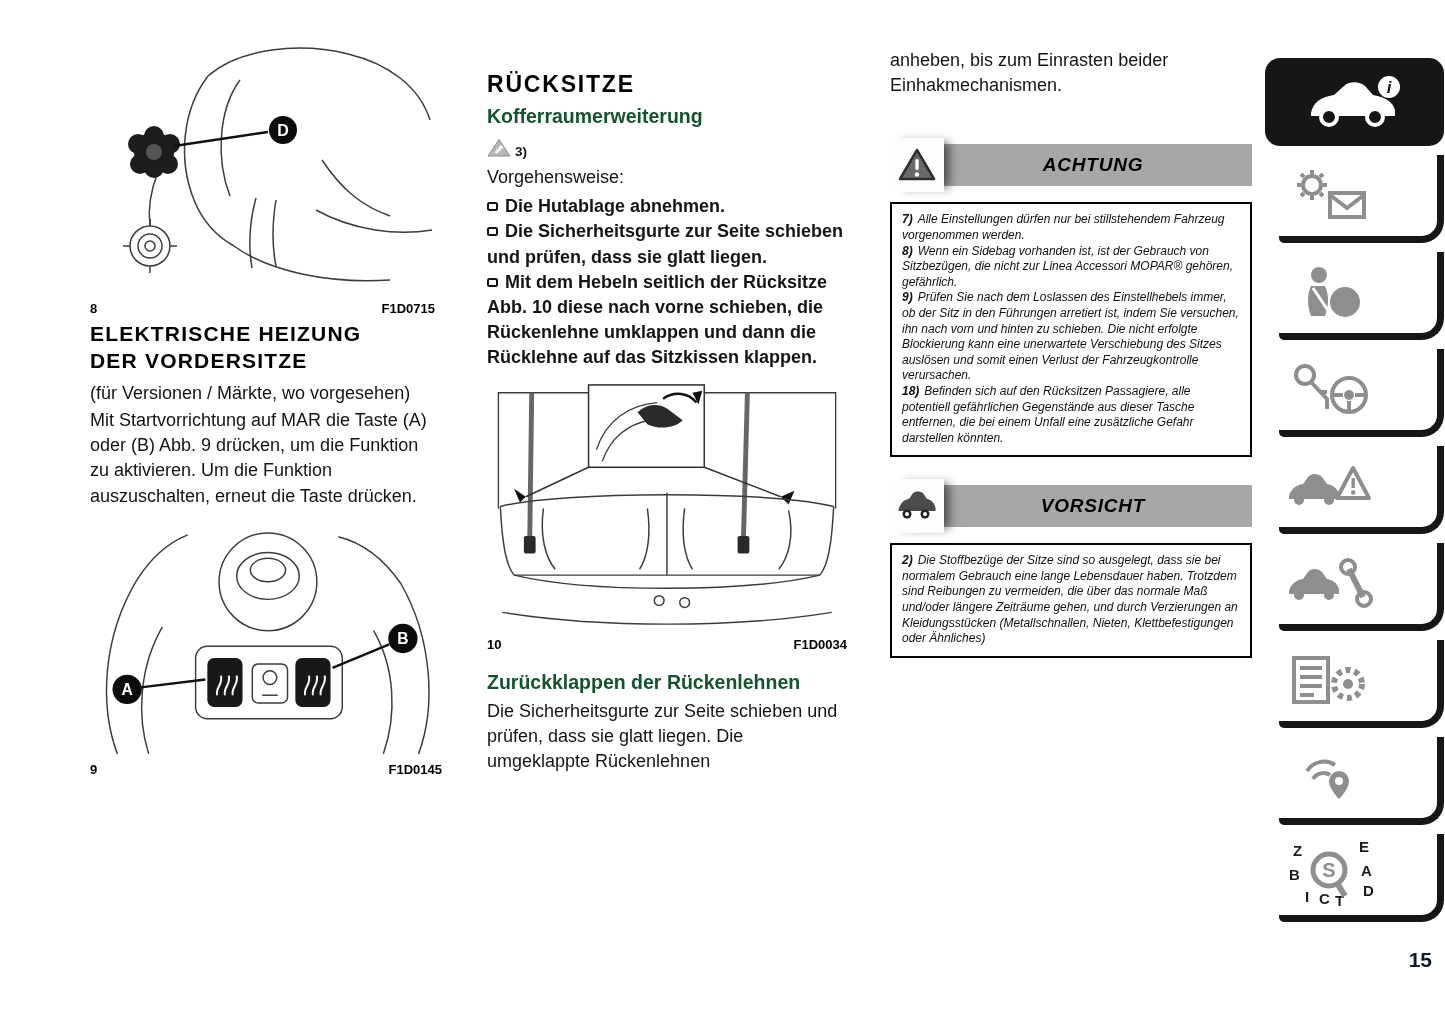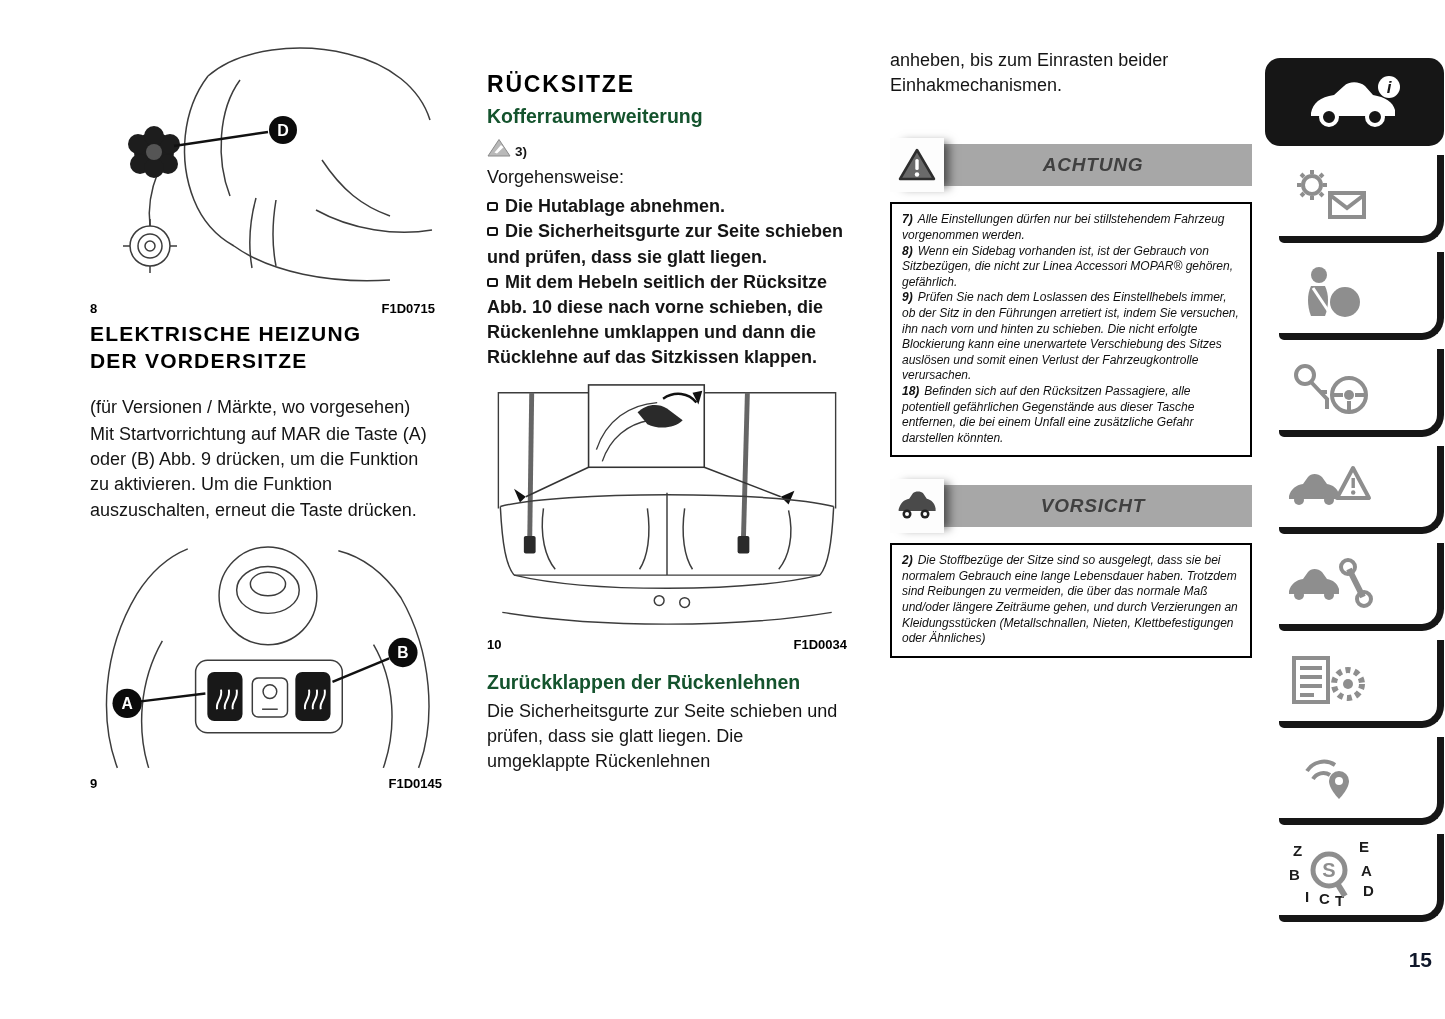--- a/index.html
+++ b/index.html
@@ -23,21 +23,21 @@
 
   .bullet { display:block; }
   .bullet .marker { display:inline-block; width:11px; height:9px; border:2px solid #111; border-radius:2.5px; margin-right:7px; position:relative; top:-1px; }
 
   .note-row { display:flex; align-items:flex-end; gap:4px; margin-top:10px; }
   .note-ref { font-size:13.5px; font-weight:bold; position:relative; top:2px; }
 
   
   .warn-header { position:relative; height:50px; }
   .warn-bar { position:absolute; left:0; right:0; top:4px; height:42px; background:#a7a7a7; display:flex; align-items:center; justify-content:center; padding-left:44px; }
-  .warn-title { color:#404040; font-weight:bold; font-style:italic; font-size:19px; letter-spacing:0.8px; }
+  .warn-title { color:#000000; font-weight:bold; font-style:italic; font-size:19px; letter-spacing:0.8px; }
   .warn-icon-box { position:absolute; left:0; top:-2px; width:54px; height:54px; background:#fdfdfd; display:flex; align-items:center; justify-content:center; box-shadow:9px 0 9px -4px rgba(0,0,0,0.55); z-index:2; }
   .warn-body { border:2.5px solid #000; padding:8px 10px 9px 10px; font-style:italic; font-size:12px; line-height:1.3; color:#101010; margin-top:12px; }
   .warn-item .wnum { font-weight:bold; margin-right:5px; }
 
   
   .tab { position:absolute; left:1265px; width:179px; height:88px; }
   .tab-frame { position:absolute; left:14px; top:0; right:0; bottom:0; border-right:7px solid #161616; border-bottom:7px solid #161616; border-bottom-right-radius:22px; border-bottom-left-radius:5px; }
   .tab-iconwrap { position:absolute; left:0; top:0; width:132px; height:80px; display:flex; align-items:center; justify-content:center; }
   .tab.active-tab { background:#161616; border-radius:15px; }
   .tab.active-tab .tab-iconwrap { width:179px; height:88px; }
@@ -86,21 +86,21 @@
         <text x="193" y="96" text-anchor="middle" font-size="16" font-weight="bold" fill="#ffffff">D</text>
       </svg>
       <div class="figcap">
         <span>8</span>
         <span>F1D0715</span>
       </div>
     </div>
 
     <h2 class="h-main" style="margin-top:26px; width:312px;">ELEKTRISCHE HEIZUNG DER VORDERSITZE</h2>
 
-    <p class="body-text" style="margin-top:20px;">(für Versionen / Märkte, wo vorgesehen)</p>
+    <p class="body-text" style="margin-top:6px;">(für Versionen / Märkte, wo vorgesehen)</p>
     <p class="body-text" style="margin-top:2px;">Mit Startvorrichtung auf MAR die Taste (A) oder (B) Abb. 9 drücken, um die Funktion zu aktivieren. Um die Funktion auszuschalten, erneut die Taste drücken.</p>
 
     <div class="figure" style="width:352px; height:248px; margin-top:12px;">
       <svg viewBox="0 0 360 240" width="352" height="235">
         <g fill="none" stroke="#3c3c3c" stroke-width="1.5">
           <path d="M28 238 C10 190 12 120 48 60 C62 38 80 22 100 14"></path>
           <path d="M336 238 C354 190 350 120 318 64 C300 38 278 22 254 16"></path>
           <path d="M60 238 C48 200 50 150 74 108"></path>
           <path d="M300 238 C314 198 312 150 290 112"></path>
           <circle cx="182" cy="62" r="50"></circle>

